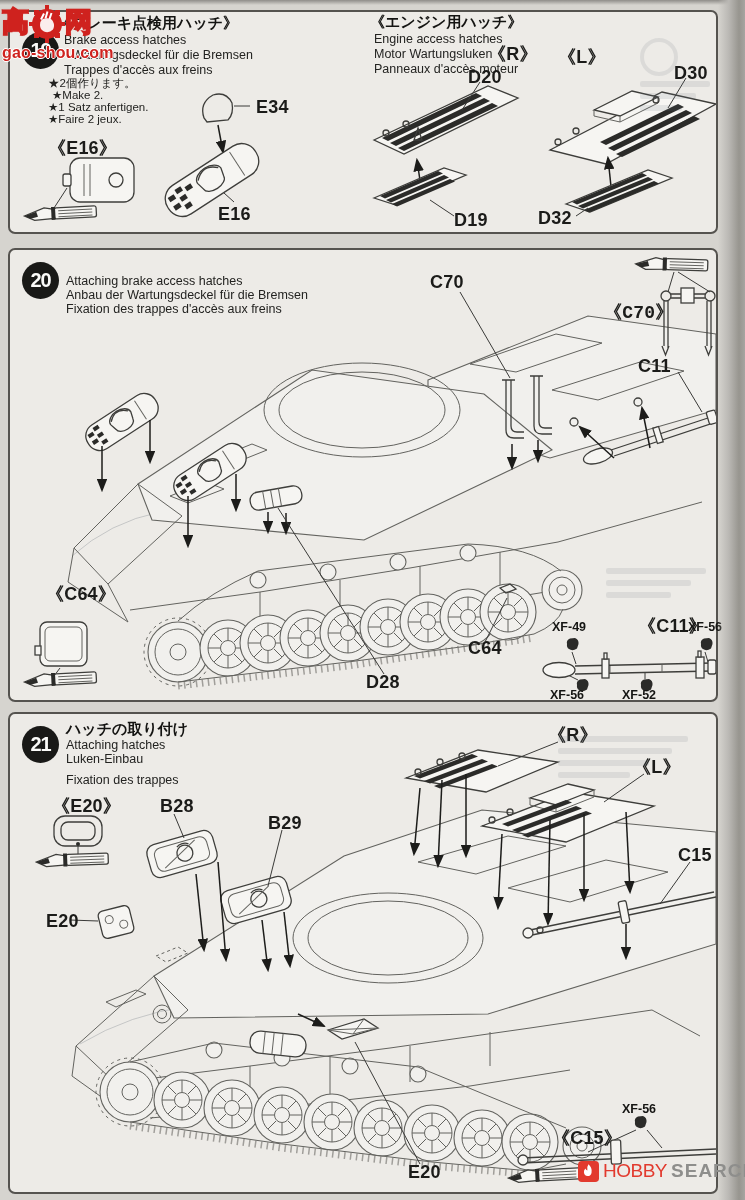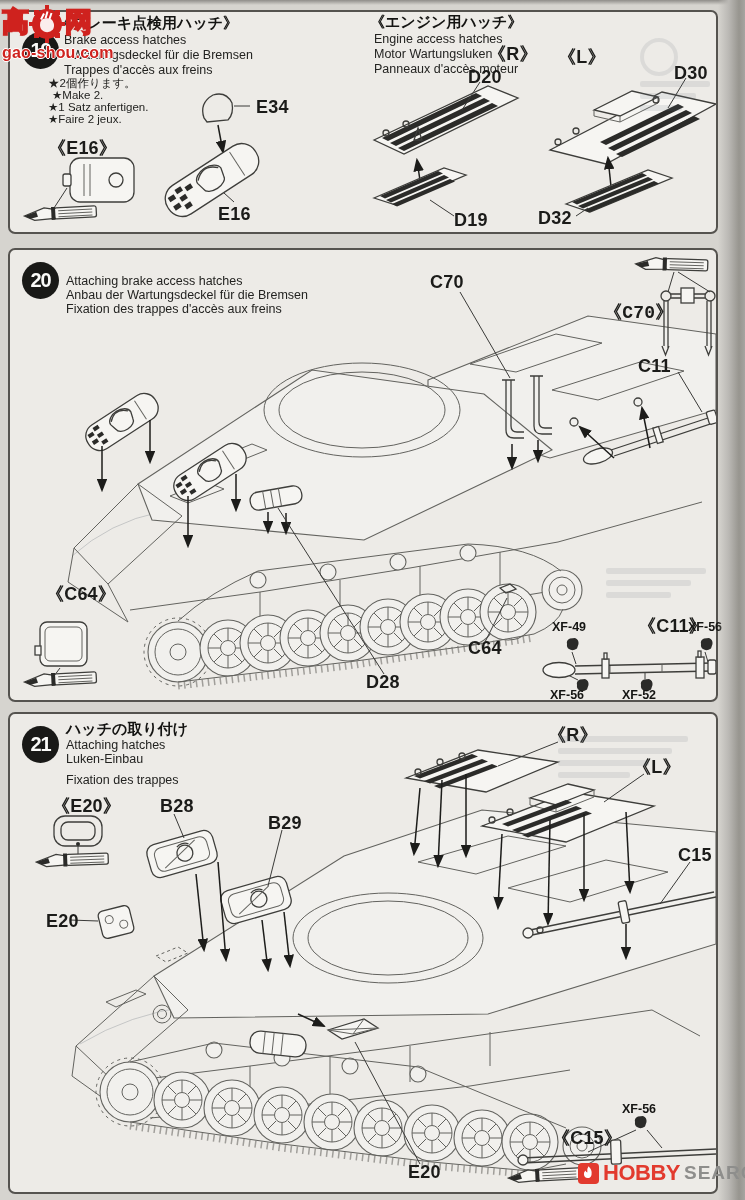--- a/index.html
+++ b/index.html
@@ -29,21 +29,21 @@
   .edge-r{position:absolute;right:0;top:0;width:27px;height:100%;z-index:60;
           background:linear-gradient(90deg,rgba(168,166,162,0) 0%,#bab8b4 40%,#97958f 78%,#a7a5a1 100%);}
   .edge-t{position:absolute;top:0;left:0;width:100%;height:5px;z-index:60;
           background:linear-gradient(180deg,#8f8d89,rgba(143,141,137,0));}
   .wm{position:absolute;left:2px;top:4px;z-index:80;}
   .wm-row{display:flex;align-items:flex-start;}
   .wm-ch{font-size:27px;font-weight:800;color:#fff;-webkit-text-stroke:2px #cf221e;text-shadow:0 0 2px rgba(207,34,30,.65);}
   .wm-url{font-size:16px;font-weight:700;color:#cf221e;margin-top:-4px;letter-spacing:.2px;
           text-shadow:1px 0 0 #fff,-1px 0 0 #fff,0 1px 0 #fff,0 -1px 0 #fff;}
   .hs{position:absolute;left:578px;top:1160px;z-index:70;display:flex;align-items:center;gap:4px;}
-  .hs-hobby{font-size:22px;font-weight:700;color:#e23a2e;letter-spacing:-.5px;}
+  .hs-hobby{font-size:19px;font-weight:400;color:#e23a2e;letter-spacing:-.5px;}
   .hs-search{font-size:19px;font-weight:700;color:#8e8e8c;letter-spacing:1px;}
 </style>
 </head>
 <body>
 
 <div id="page">
   <div class="edge-t"></div>
   <div class="edge-r"></div>
 
   <div class="box" style="top:10px;height:220px;">

